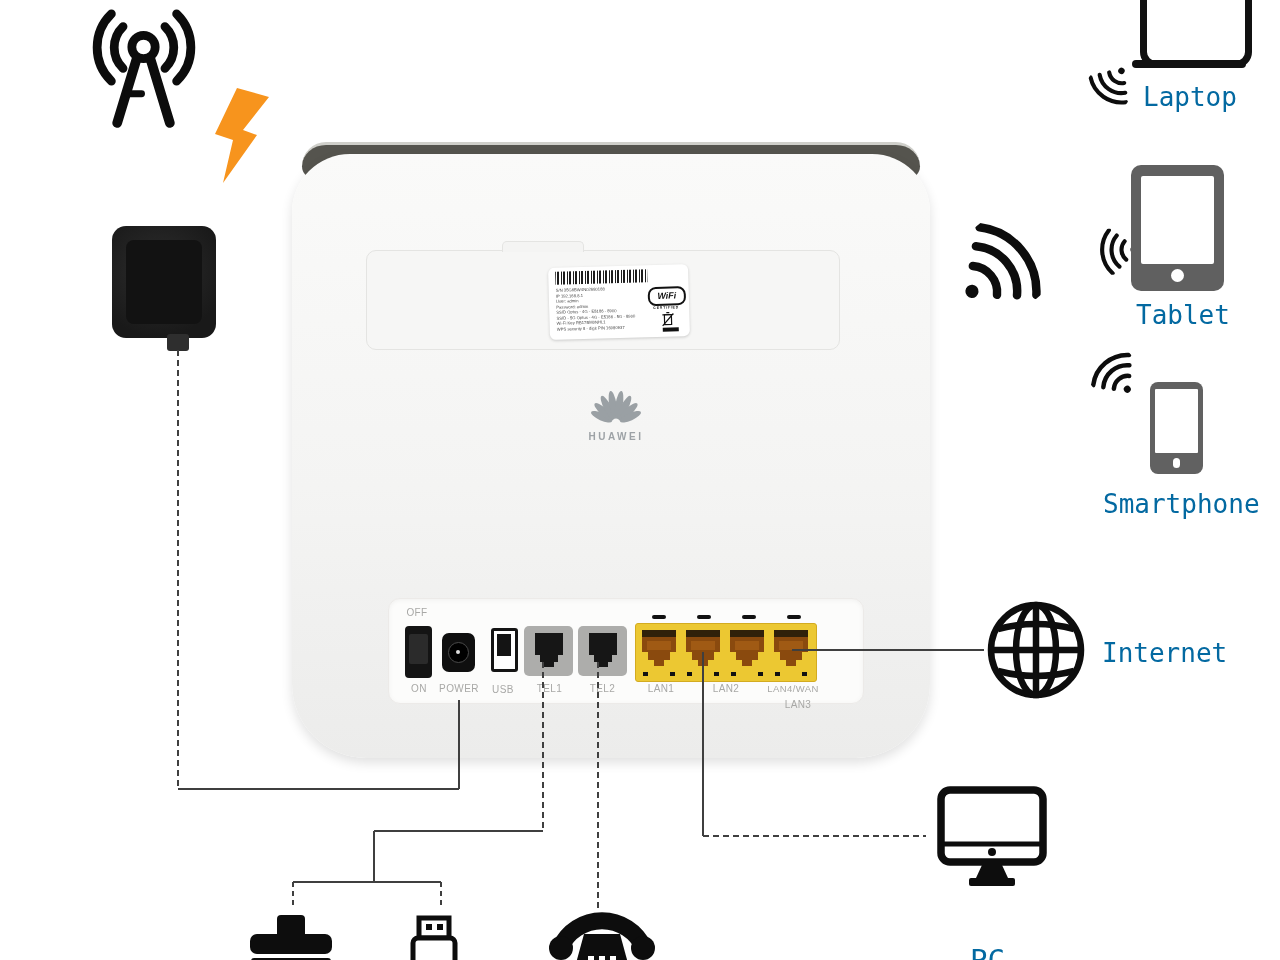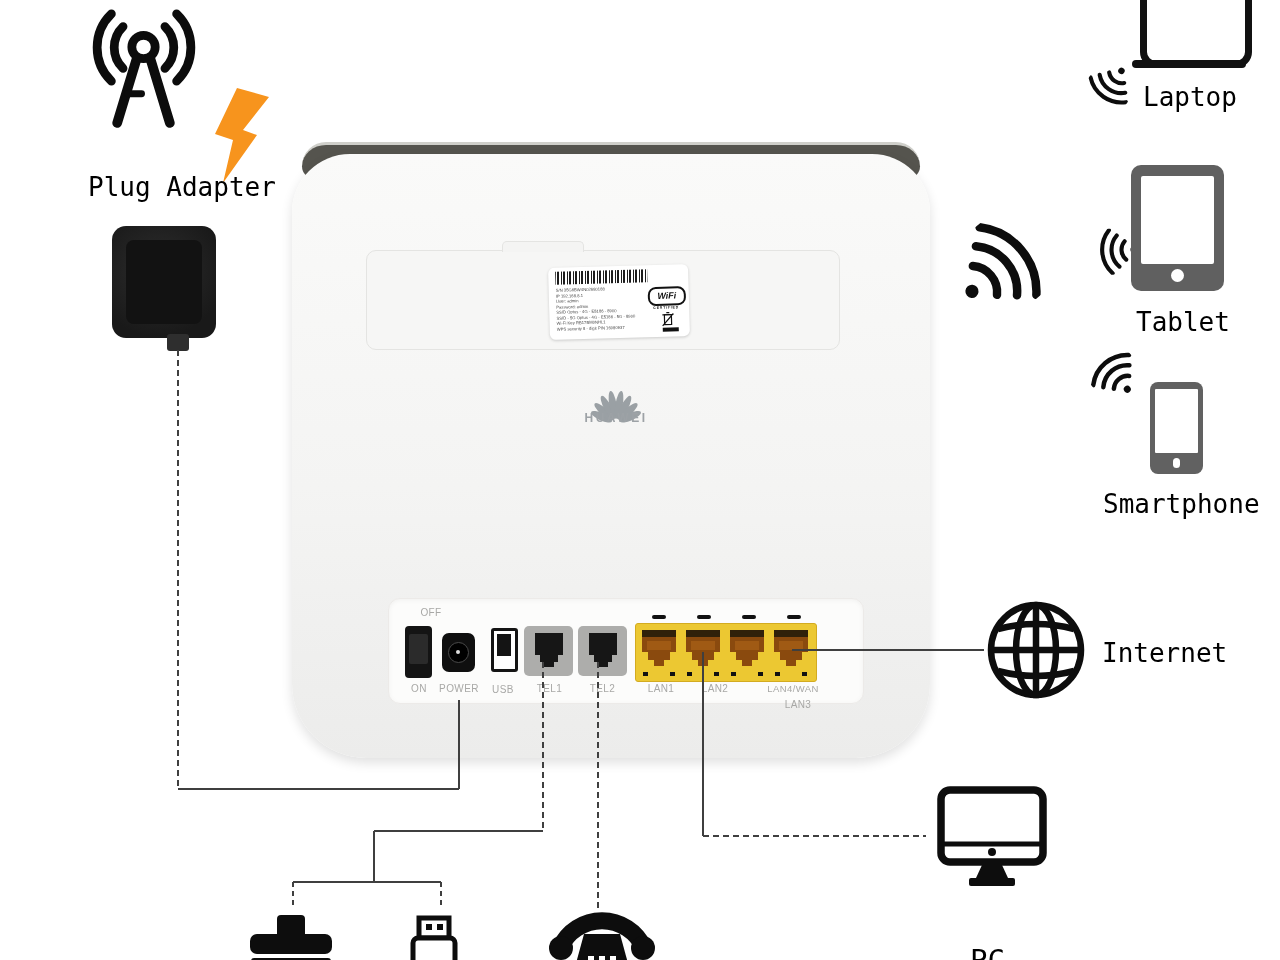--- a/index.html
+++ b/index.html
@@ -1,19 +1,19 @@
 <!DOCTYPE html>
 <html><head>
 <meta charset="utf-8">
 <style>
   html,body{margin:0;padding:0;background:#fff;}
   #canvas{position:relative;width:1280px;height:960px;background:#fff;overflow:hidden;
           font-family:"Liberation Sans",sans-serif;}
   .abs{position:absolute;}
-  .dev-label{font-family:"DejaVu Sans Mono",monospace;font-size:26px;color:#000000;white-space:nowrap;}
+  .dev-label{font-family:"DejaVu Sans Mono",monospace;font-size:26px;color:#0369a1;white-space:nowrap;}
   .port-label{font-family:"Liberation Sans",sans-serif;font-size:10px;color:#a8a8a6;
               text-align:center;white-space:nowrap;letter-spacing:.4px;}
   
   .band{left:302px;top:142px;width:618px;height:34px;background:#55544e;
         border-radius:30px 30px 16px 16px;border-top:3px solid #cfcfca;}
   .body{left:292px;top:154px;width:638px;height:604px;
         border-radius:58px 58px 74px 74px;
         background:linear-gradient(180deg,#fafaf9 0%,#f4f4f3 55%,#ececeb 100%);
         box-shadow:0 5px 12px rgba(0,0,0,.12);}
   .recess{left:366px;top:250px;width:472px;height:98px;border-radius:10px;
@@ -25,21 +25,21 @@
   .barcode{left:7px;top:4px;width:92px;height:13px;
            background:repeating-linear-gradient(90deg,#1c1c1c 0 1px,#fff 1px 2px,#1c1c1c 2px 4px,#fff 4px 6px);}
   .stk-lines{left:7px;top:20px;width:92px;font-size:4.2px;line-height:5.5px;color:#4a4a4a;
              font-family:"Liberation Sans",sans-serif;}
   .stk-lines span{display:block;white-space:nowrap;overflow:hidden;}
   .wifi-cert{left:99px;top:22px;width:34px;height:15px;border:2px solid #111;border-radius:8px;
              text-align:center;font-weight:bold;font-style:italic;font-size:9px;line-height:15px;color:#111;}
   .wifi-cert-sub{left:97px;top:41px;width:40px;text-align:center;font-size:3.5px;
              letter-spacing:.8px;color:#222;font-weight:bold;}
   .stk-bar{left:113px;top:63px;width:16px;height:4px;background:#111;}
-  .huawei-text{left:576px;top:411px;width:80px;text-align:center;font-size:12px;font-weight:bold;
+  .huawei-text{left:576px;top:431px;width:80px;text-align:center;font-size:10px;font-weight:bold;
              letter-spacing:2.5px;color:#9da2a6;}
   .panel{left:388px;top:598px;width:474px;height:104px;border-radius:12px;background:#fcfcfb;
          border:1px solid #eceae8;box-shadow:inset 0 1px 5px rgba(0,0,0,.05);}
   .switch{left:16px;top:27px;width:27px;height:52px;background:#141414;border-radius:4px;}
   .switch-inner{left:4px;top:8px;width:19px;height:30px;background:#2b2b2b;border-radius:2px;}
   .pjack{left:53px;top:34px;width:33px;height:39px;background:#0f0f0f;border-radius:7px;}
   .pring{left:6px;top:9px;width:19px;height:19px;border-radius:50%;border:1px solid #4a4a4a;background:#000;}
   .pdot{left:14px;top:17px;width:4px;height:4px;border-radius:50%;background:#ddd;}
   .usb{left:102px;top:29px;width:21px;height:38px;border:3px solid #141414;border-radius:3px;background:#fff;}
   .usb-tongue{left:3px;top:3px;width:14px;height:22px;background:#141414;}
@@ -88,21 +88,20 @@
       <path d="M41,94 L55,94" stroke-width="7"></path>
       <path d="M36,25 A30,30 0 0 0 36,68" stroke-width="9"></path>
       <path d="M24,12 A48,48 0 0 0 24,81" stroke-width="9"></path>
       <path d="M79,25 A30,30 0 0 1 79,68" stroke-width="9"></path>
       <path d="M91,12 A48,48 0 0 1 91,81" stroke-width="9"></path>
     </g>
   </svg>
   <svg class="abs" style="left:203px;top:88px;width:66px;height:95px;" viewBox="0 0 66 95">
     <polygon points="34,0 66,9 40,42 54,47 20,95 30,52 12,46" fill="#F7941D"></polygon>
   </svg>
-  <div class="abs dev-label" style="left:88px;top:172px;">Plug Adapter</div>
 
   <div class="abs plug-box">
     <div class="abs plug-face"></div>
     <div class="abs plug-stub"></div>
   </div>
 
   <div class="abs band"></div>
   <div class="abs body"></div>
   <div class="abs recess"></div>
   <div class="abs recess-tab"></div>
@@ -138,21 +137,21 @@
       <ellipse cx="0" cy="-21" rx="4.2" ry="16" transform="rotate(-9.5)"></ellipse>
       <ellipse cx="0" cy="-21" rx="4.2" ry="16" transform="rotate(9.5)"></ellipse>
       <ellipse cx="0" cy="-20" rx="4.2" ry="15" transform="rotate(28)"></ellipse>
       <ellipse cx="0" cy="-19" rx="4.2" ry="14" transform="rotate(47)"></ellipse>
       <ellipse cx="0" cy="-18" rx="4.2" ry="13" transform="rotate(66)"></ellipse>
     </g>
   </svg>
   <div class="abs huawei-text">HUAWEI</div>
 
   <div class="abs panel">
-    <div class="abs port-label" style="left:22px;top:8px;width:40px;">OFF</div>
+    <div class="abs port-label" style="left:8px;top:8px;width:40px;">OFF</div>
     <div class="abs switch">
       <div class="abs switch-inner"></div>
     </div>
     <div class="abs port-label" style="left:10px;top:84px;width:40px;">ON</div>
 
     <div class="abs pjack">
       <div class="abs pring"></div>
       <div class="abs pdot"></div>
     </div>
     <div class="abs port-label" style="left:48px;top:84px;width:44px;">POWER</div>
@@ -209,21 +208,21 @@
       </svg>
       <svg class="abs" style="left:134px;top:4px;width:42px;height:50px;" viewBox="0 0 42 50">
         <path d="M4,2 h34 v22 h-6 v8 h-6 v6 h-10 v-6 h-6 v-8 h-6 z" fill="#8a4a0e"></path>
         <rect x="4" y="2" width="34" height="7" fill="#30210a"></rect>
         <rect x="9" y="13" width="24" height="9" fill="#a05a14"></rect>
         <rect x="5" y="44" width="5" height="4" fill="#111"></rect>
           <rect x="32" y="44" width="5" height="4" fill="#111"></rect>
       </svg>
     </div>
     <div class="abs port-label" style="left:252px;top:84px;width:40px;">LAN1</div>
-    <div class="abs port-label" style="left:280px;top:84px;width:40px;margin-left:26px;">LAN2</div>
+    <div class="abs port-label" style="left:291px;top:84px;width:40px;margin-left:26px;">LAN2</div>
     <div class="abs port-label" style="left:341px;top:100px;width:40px;margin-left:48px;">LAN3</div>
     <div class="abs port-label" style="left:374px;top:84px;width:60px;font-size:9.5px;">LAN4/WAN</div>
   </div>
 
   <div class="abs" style="left:1132px;top:-18px;width:115px;height:92px;">
     <div class="abs laptop-screen"></div>
     <div class="abs laptop-base"></div>
   </div>
   <svg class="abs" style="left:1090px;top:60px;width:46px;height:46px;transform:rotate(215deg);" viewBox="0 0 100 100">
     <g stroke="#0d0d0d" fill="none" stroke-width="9" stroke-linecap="round">
@@ -249,21 +248,21 @@
       <path d="M30,64 A28,28 0 0 1 70,64"></path>
       <path d="M16,48 A48,48 0 0 1 84,48"></path>
       <path d="M3,32 A69,69 0 0 1 97,32"></path>
     </g>
     <circle cx="50" cy="82" r="7" fill="#0d0d0d"></circle>
   </svg>
   <div class="abs tablet-body">
     <div class="abs tablet-screen"></div>
     <div class="abs tablet-home"></div>
   </div>
-  <div class="abs dev-label" style="left:1136px;top:300px;margin-top:7px;">Tablet</div>
+  <div class="abs dev-label" style="left:1136px;top:300px;">Tablet</div>
 
   <svg class="abs" style="left:1092px;top:352px;width:50px;height:50px;transform:rotate(320deg);" viewBox="0 0 100 100">
     <g stroke="#0d0d0d" fill="none" stroke-width="9" stroke-linecap="round">
       <path d="M30,64 A28,28 0 0 1 70,64"></path>
       <path d="M16,48 A48,48 0 0 1 84,48"></path>
       <path d="M3,32 A69,69 0 0 1 97,32"></path>
     </g>
     <circle cx="50" cy="82" r="7" fill="#0d0d0d"></circle>
   </svg>
   <div class="abs phone-body">

